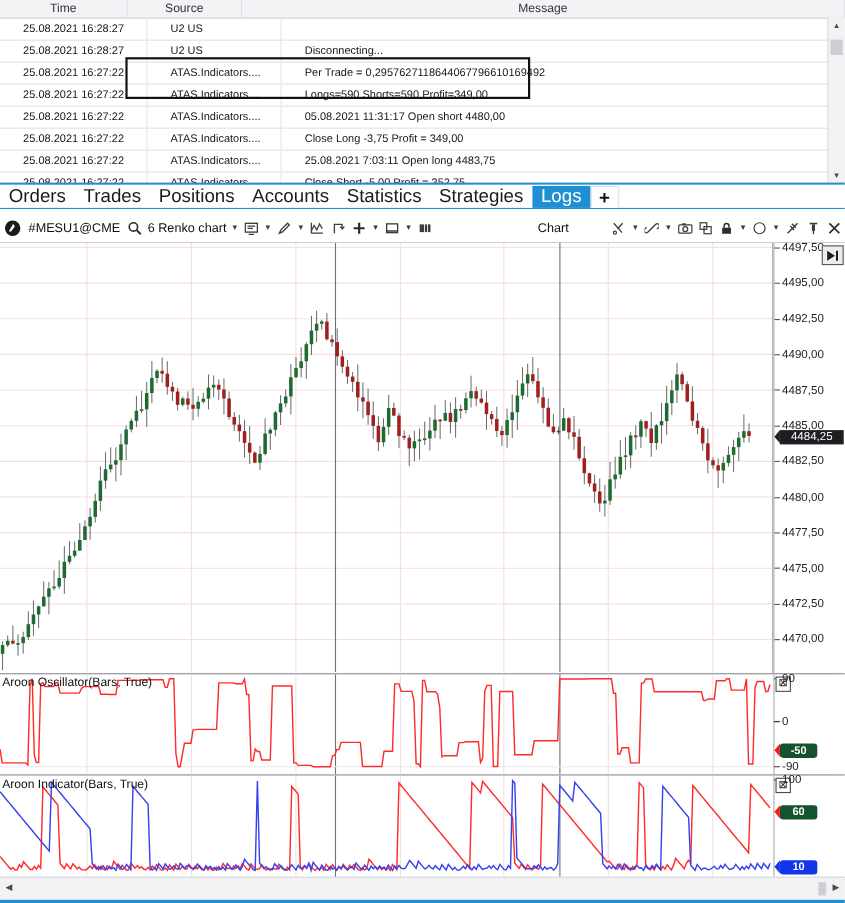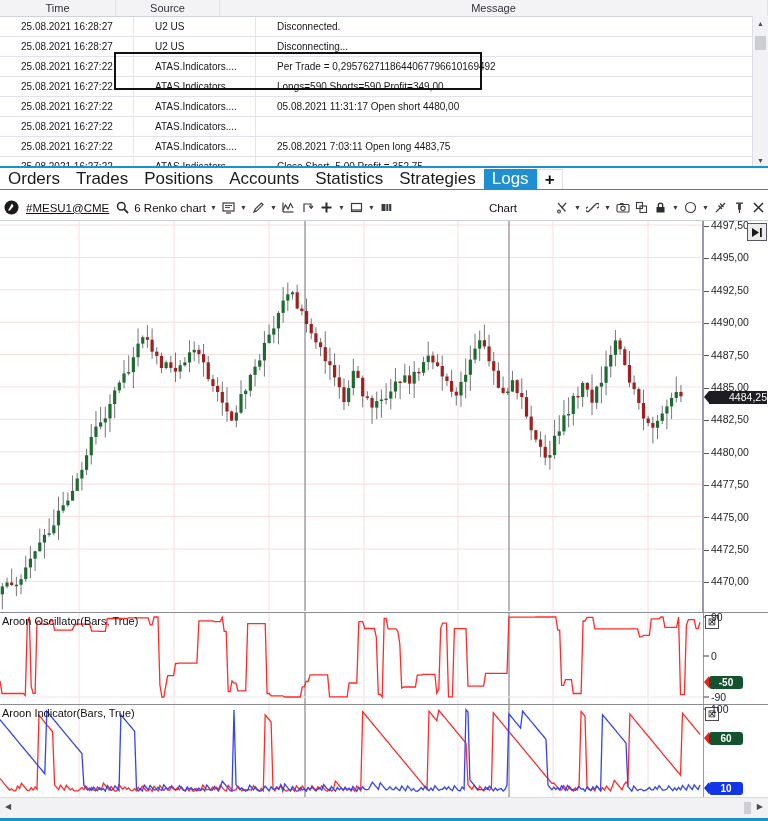--- a/index.html
+++ b/index.html
@@ -45,37 +45,37 @@
   .tab{height:20px;line-height:20px;padding:0 8px;font-size:17px;color:#1a1a1a;cursor:default;}
   .tab.active{background:#1e90d2;color:#fff;}
   .tab-plus{width:26px;height:20px;display:flex;align-items:center;justify-content:center;
     font-size:17px;font-weight:bold;color:#111;background:#fdfdfd;border:1px solid #e2e2e6;
     border-bottom:none;box-sizing:border-box;}
 
   
   .chart-toolbar{position:absolute;left:0;top:195px;width:768px;height:25px;background:#fff;
     display:flex;align-items:center;border-bottom:1px solid #c8ccd6;}
   .tb-logo{width:22px;display:flex;align-items:center;justify-content:center;}
-  .tb-sym{font-size:11.5px;color:#101010;padding:0 4px;text-decoration:underline;}
+  .tb-sym{font-size:11.5px;color:#101010;padding:0 4px;}
   .tb-ico{width:19px;height:22px;display:flex;align-items:center;justify-content:center;color:#3b3b42;}
   .tb-txt{font-size:11.5px;color:#101010;padding:0 2px;}
   .caret{font-size:7px;color:#3b3b42;width:11px;text-align:center;}
   .tb-spacer{flex:1;}
   .tb-chart-label{font-size:11.5px;color:#101010;margin-right:36px;}
   .tb-right{display:flex;align-items:center;}
 
   
   .chart-wrap{position:absolute;left:0;top:221px;width:768px;height:575px;background:#fff;}
   .price-pane{position:absolute;left:0;top:0;width:703px;height:391px;background:#fff;
     border-right:1px solid #9a9aa2;box-sizing:border-box;}
   .axis-pane{position:absolute;left:703px;top:0;width:65px;height:391px;background:#fff;}
   .axis-tick{position:absolute;left:0;font-size:10.5px;color:#1d1d22;white-space:nowrap;}
   .axis-tick .dash{display:inline-block;width:5px;border-top:1px solid #555;vertical-align:middle;margin-right:2px;}
   .price-badge{position:absolute;left:6px;width:58px;height:13px;background:#1d1d22;color:#fff;
-    font-size:10.5px;line-height:13px;text-align:right;}
+    font-size:10.5px;line-height:13px;text-align:center;}
   .price-badge:before{content:"";position:absolute;left:-5px;top:0;border-top:6.5px solid transparent;
     border-bottom:6.5px solid transparent;border-right:5px solid #1d1d22;}
   .goto-btn{position:absolute;right:1px;top:2px;width:18px;height:16px;border:1px solid #56565e;
     background:#ececed;display:flex;align-items:center;justify-content:center;}
 
   
   .ind-pane{position:absolute;left:0;width:756px;background:#fff;
     border-top:1px solid #8b8b93;border-right:1px solid #9a9aa2;box-sizing:border-box;}
   .ind-axis{position:absolute;left:703px;width:65px;background:#fff;border-top:1px solid #8b8b93;box-sizing:border-box;}
   .ind-title{position:absolute;left:2px;top:2px;font-size:11px;color:#111;white-space:nowrap;}
@@ -116,21 +116,20 @@
   <div class="log-panel">
     <div class="log-head">
       <div class="hc hc-time">Time</div>
       <div class="hc hc-source">Source</div>
       <div class="hc hc-msg">Message</div>
     </div>
     <div class="log-body" id="log-body">
         <div class="log-row">
           <div class="cell c-time">25.08.2021 16:28:27</div>
           <div class="cell c-source">U2 US</div>
-          <div class="cell c-msg">Disconnected.</div>
         </div>
         <div class="log-row">
           <div class="cell c-time">25.08.2021 16:28:27</div>
           <div class="cell c-source">U2 US</div>
           <div class="cell c-msg">Disconnecting...</div>
         </div>
         <div class="log-row">
           <div class="cell c-time">25.08.2021 16:27:22</div>
           <div class="cell c-source">ATAS.Indicators....</div>
           <div class="cell c-msg">Per Trade = 0,2957627118644067796610169492</div>
@@ -141,20 +140,21 @@
           <div class="cell c-msg">Longs=590 Shorts=590 Profit=349,00</div>
         </div>
         <div class="log-row">
           <div class="cell c-time">25.08.2021 16:27:22</div>
           <div class="cell c-source">ATAS.Indicators....</div>
           <div class="cell c-msg">05.08.2021 11:31:17 Open short 4480,00</div>
         </div>
         <div class="log-row">
           <div class="cell c-time">25.08.2021 16:27:22</div>
           <div class="cell c-source">ATAS.Indicators....</div>
+          <div class="cell c-msg">Close Long -3,75 Profit = 349,00</div>
         </div>
         <div class="log-row">
           <div class="cell c-time">25.08.2021 16:27:22</div>
           <div class="cell c-source">ATAS.Indicators....</div>
           <div class="cell c-msg">25.08.2021 7:03:11 Open long 4483,75</div>
         </div>
         <div class="log-row">
           <div class="cell c-time">25.08.2021 16:27:22</div>
           <div class="cell c-source">ATAS.Indicators....</div>
           <div class="cell c-msg">Close Short -5,00 Profit = 352,75</div>

